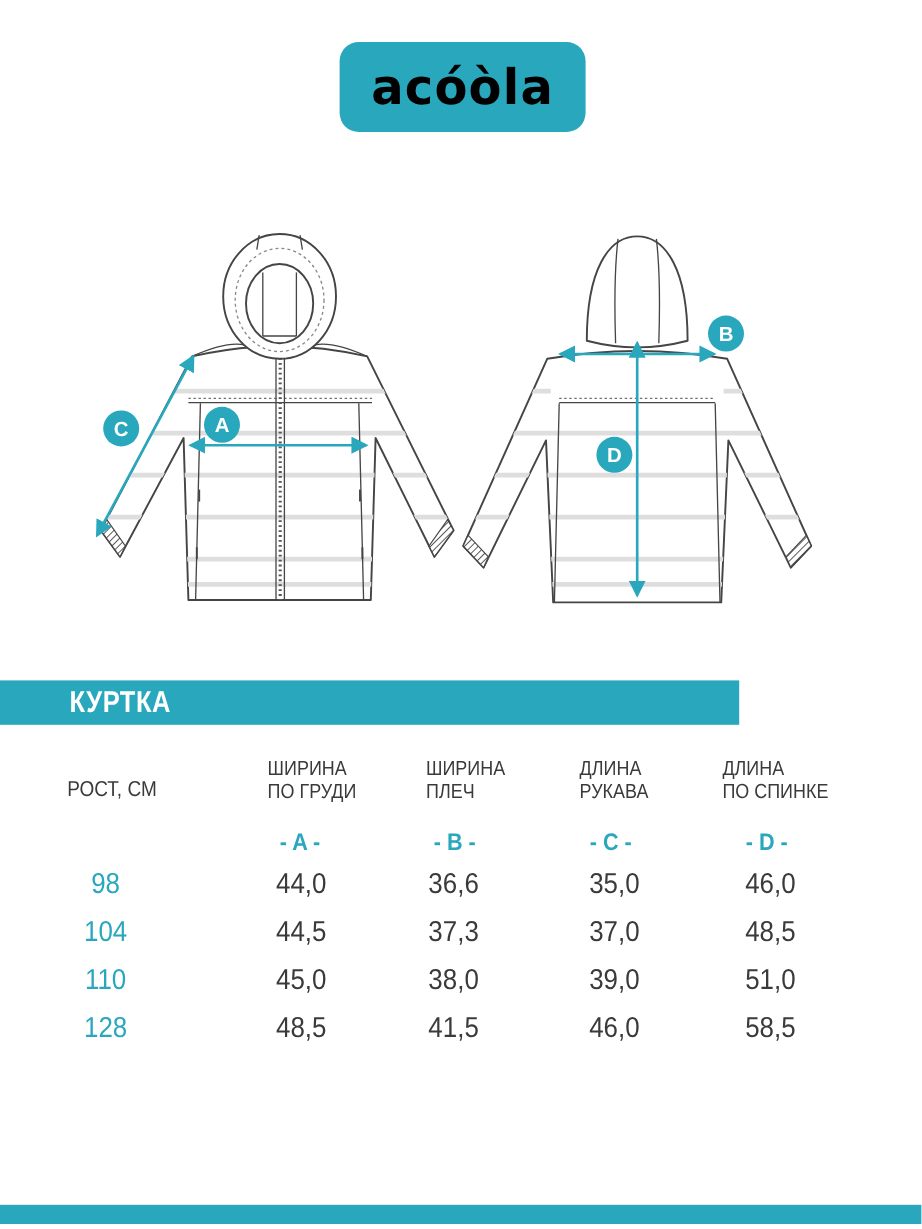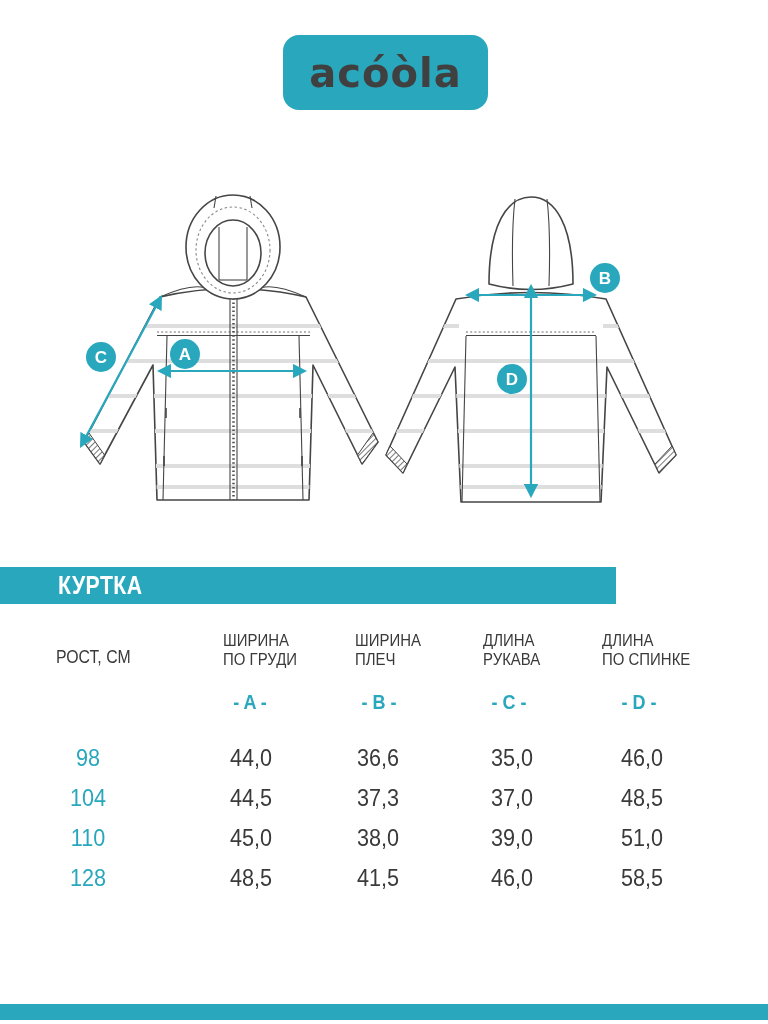--- a/index.html
+++ b/index.html
@@ -7,21 +7,21 @@
     width:768px;height:1024px;position:relative;background:#ffffff;
     font-family:"Liberation Sans", sans-serif;overflow:hidden;
     -webkit-font-smoothing:antialiased;
   }
   .logo{
     position:absolute;left:283px;top:35px;width:205px;height:75px;
     background:#29a7bd;border-radius:16px;
     display:flex;align-items:center;justify-content:center;
   }
   .logo-text{
-    color:#404040;font-weight:bold;font-size:40px;line-height:1;
+    color:#000000;font-weight:bold;font-size:40px;line-height:1;
     font-family:"DejaVu Sans", sans-serif;letter-spacing:1px;
     transform:scaleY(1.02);
   }
   .diagram{position:absolute;left:0;top:180px;width:768px;height:345px;}
   .title-band{
     position:absolute;left:0;top:567px;width:616px;height:37px;
     background:#29a7bd;display:flex;align-items:center;
   }
   .title-band .title{
     color:#fff;font-weight:bold;font-size:25px;margin-left:58px;
@@ -34,21 +34,21 @@
     transform:scaleX(.88);transform-origin:left center;
   }
   .row-hdr{
     font-size:18px;color:#3a3a3a;
     transform:scaleX(.88);transform-origin:left center;
   }
   .letter{
     font-size:20px;color:#29a7bd;font-weight:bold;
     transform:translateX(-50%) scaleX(.9);
   }
-  .rows{position:absolute;left:0;top:717px;width:768px;margin-top:21px;}
+  .rows{position:absolute;left:0;top:717px;width:768px;}
   .t-row{position:relative;height:40px;}
   .cell{
     position:absolute;top:0;line-height:40px;font-size:24px;color:#3a3a3a;
     transform:translateX(-50%) scaleX(.9);white-space:nowrap;
   }
   .cell.size{color:#29a7bd;}
   .bottom-band{
     position:absolute;left:0;top:1004px;width:768px;height:16px;background:#29a7bd;
   }
   svg .out{fill:#ffffff;stroke:#454545;stroke-width:1.6;stroke-linejoin:round;}

